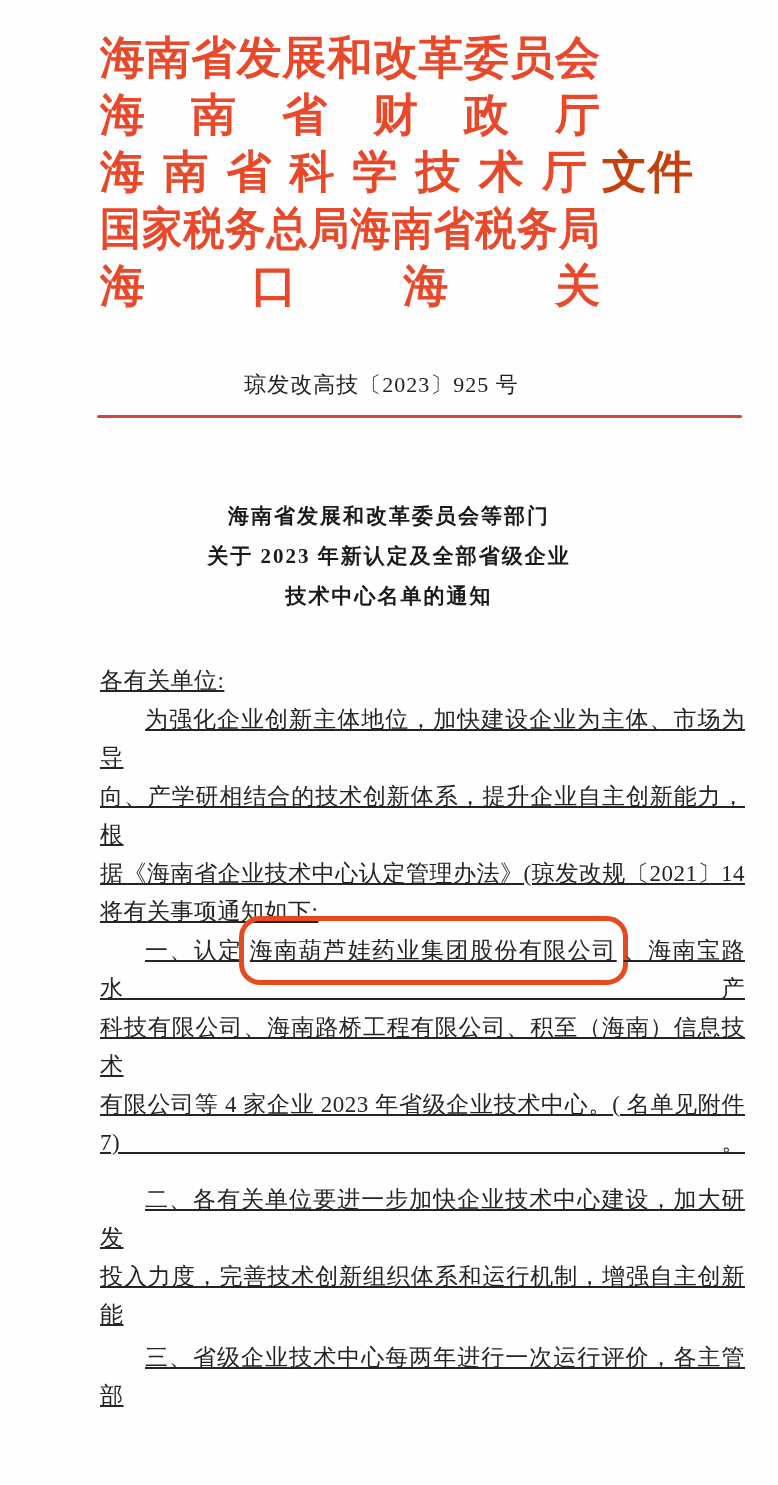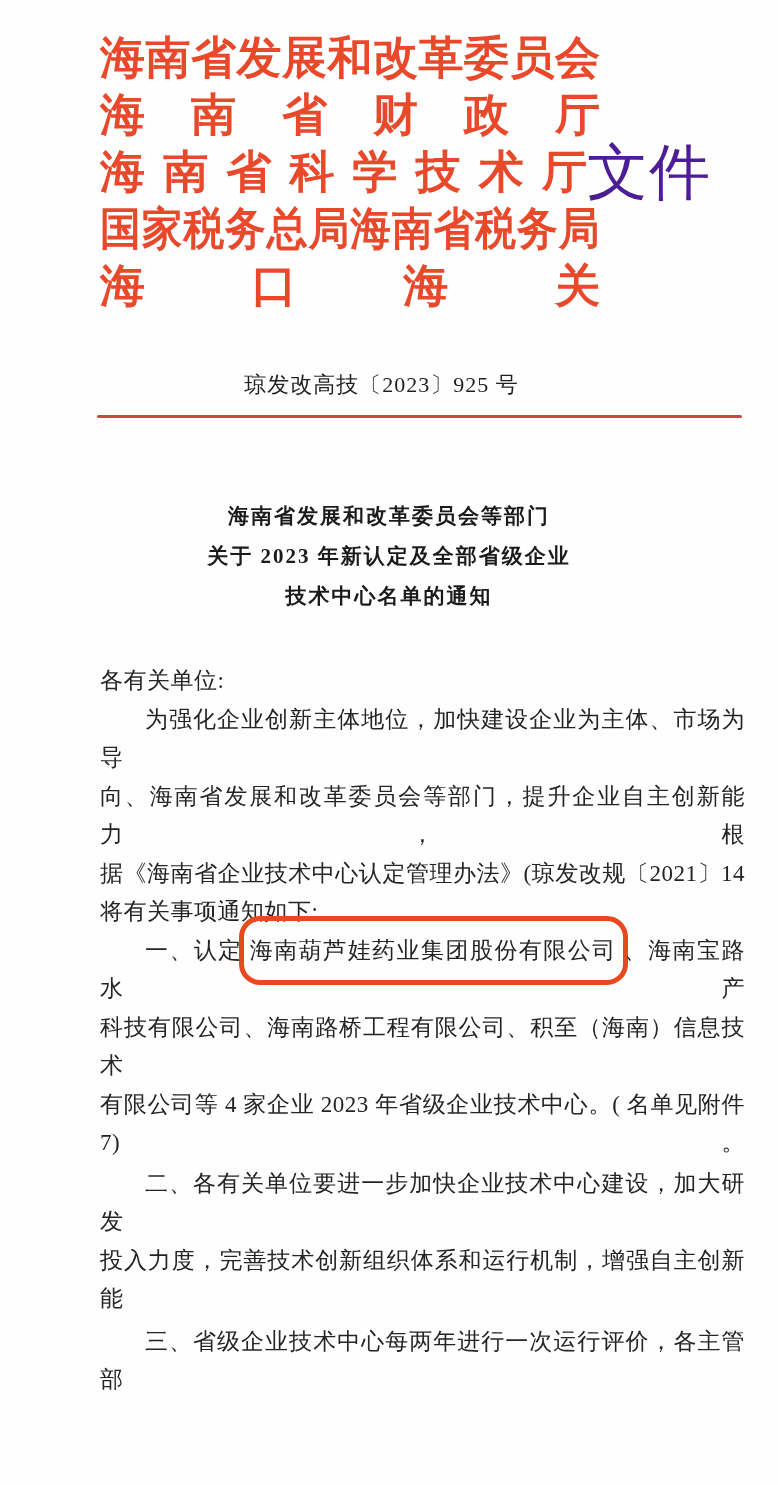--- a/index.html
+++ b/index.html
@@ -16,42 +16,42 @@
   .agency-name{
     display:flex;justify-content:space-between;
     width:500px;flex:none;
     font-size:45px;font-weight:bold;line-height:1;
     color:#e8492b;
     white-space:nowrap;
   }
   .h-line.with-suffix .agency-name{width:487px;}
   .agency-name.compressed{width:552px;transform:scaleX(0.905);transform-origin:left center;}
   .agency-suffix{
-    font-size:61px;font-weight:normal;line-height:1;
-    color:#4c1d95;letter-spacing:1px;white-space:nowrap;
+    font-size:45px;font-weight:bold;line-height:1;
+    color:#c2410c;letter-spacing:1px;white-space:nowrap;
   }
   
   .doc-number{
     margin-top:55px;text-align:center;padding-right:15px;
     font-size:22px;line-height:30px;color:#1f1f1f;letter-spacing:1px;
   }
   .red-rule{margin:15px 0 0 97px;width:645px;height:3px;background:#cc4743;border-radius:2px;}
   
   .title{
     margin-top:78px;text-align:center;
     font-size:21px;font-weight:bold;line-height:40px;
     letter-spacing:2px;color:#1a1a1a;
   }
   
   .body{
     margin:46px 0 0 100px;width:645px;
     font-size:23px;line-height:38.5px;color:#242424;
     letter-spacing:0.5px;
   }
-  .b-line{white-space:nowrap;}
+  .b-line{white-space:nowrap;text-decoration:underline;}
   .b-line.justify{
     white-space:normal;
     text-align:justify;text-align-last:justify;
     text-justify:inter-character;
   }
   .b-line.indent{text-indent:45px;}
   .hl{
     border:5px solid #e74a1e;
     border-radius:21px;
     padding:17px 6px;
@@ -134,24 +134,24 @@
 
   <div class="title" id="title-block">
       <div class="t-line">海南省发展和改革委员会等部门</div>
       <div class="t-line">关于 2023 年新认定及全部省级企业</div>
       <div class="t-line">技术中心名单的通知</div>
     </div>
 
   <div class="body" id="body-block">
       <div class="b-line">各有关单位:</div>
       <div class="b-line indent justify">为强化企业创新主体地位，加快建设企业为主体、市场为导</div>
-      <div class="b-line justify">向、海南省发展和改革委员会等部门，提升企业自主创新能力，根</div>
+      <div class="b-line justify">向、产学研相结合的技术创新体系，提升企业自主创新能力，根</div>
       <div class="b-line justify">据《海南省企业技术中心认定管理办法》(琼发改规〔2021〕14</div>
       <div class="b-line">将有关事项通知如下:</div>
       <div class="b-line indent justify"><span>一、认定</span><span class="hl">海南葫芦娃药业集团股份有限公司</span><span>、海南宝路水产</span></div>
       <div class="b-line justify">科技有限公司、海南路桥工程有限公司、积至（海南）信息技术</div>
       <div class="b-line justify">有限公司等 4 家企业 2023 年省级企业技术中心。( 名单见附件 7)。</div>
-      <div class="b-line indent justify" style="margin-top: 2px;">二、各有关单位要进一步加快企业技术中心建设，加大研发</div>
+      <div class="b-line indent justify" style="margin-top: 18px;">二、各有关单位要进一步加快企业技术中心建设，加大研发</div>
       <div class="b-line justify">投入力度，完善技术创新组织体系和运行机制，增强自主创新能</div>
       <div class="b-line indent justify" style="margin-top: 4px;">三、省级企业技术中心每两年进行一次运行评价，各主管部</div>
     </div>
 
 </div>
 
 </body></html>

